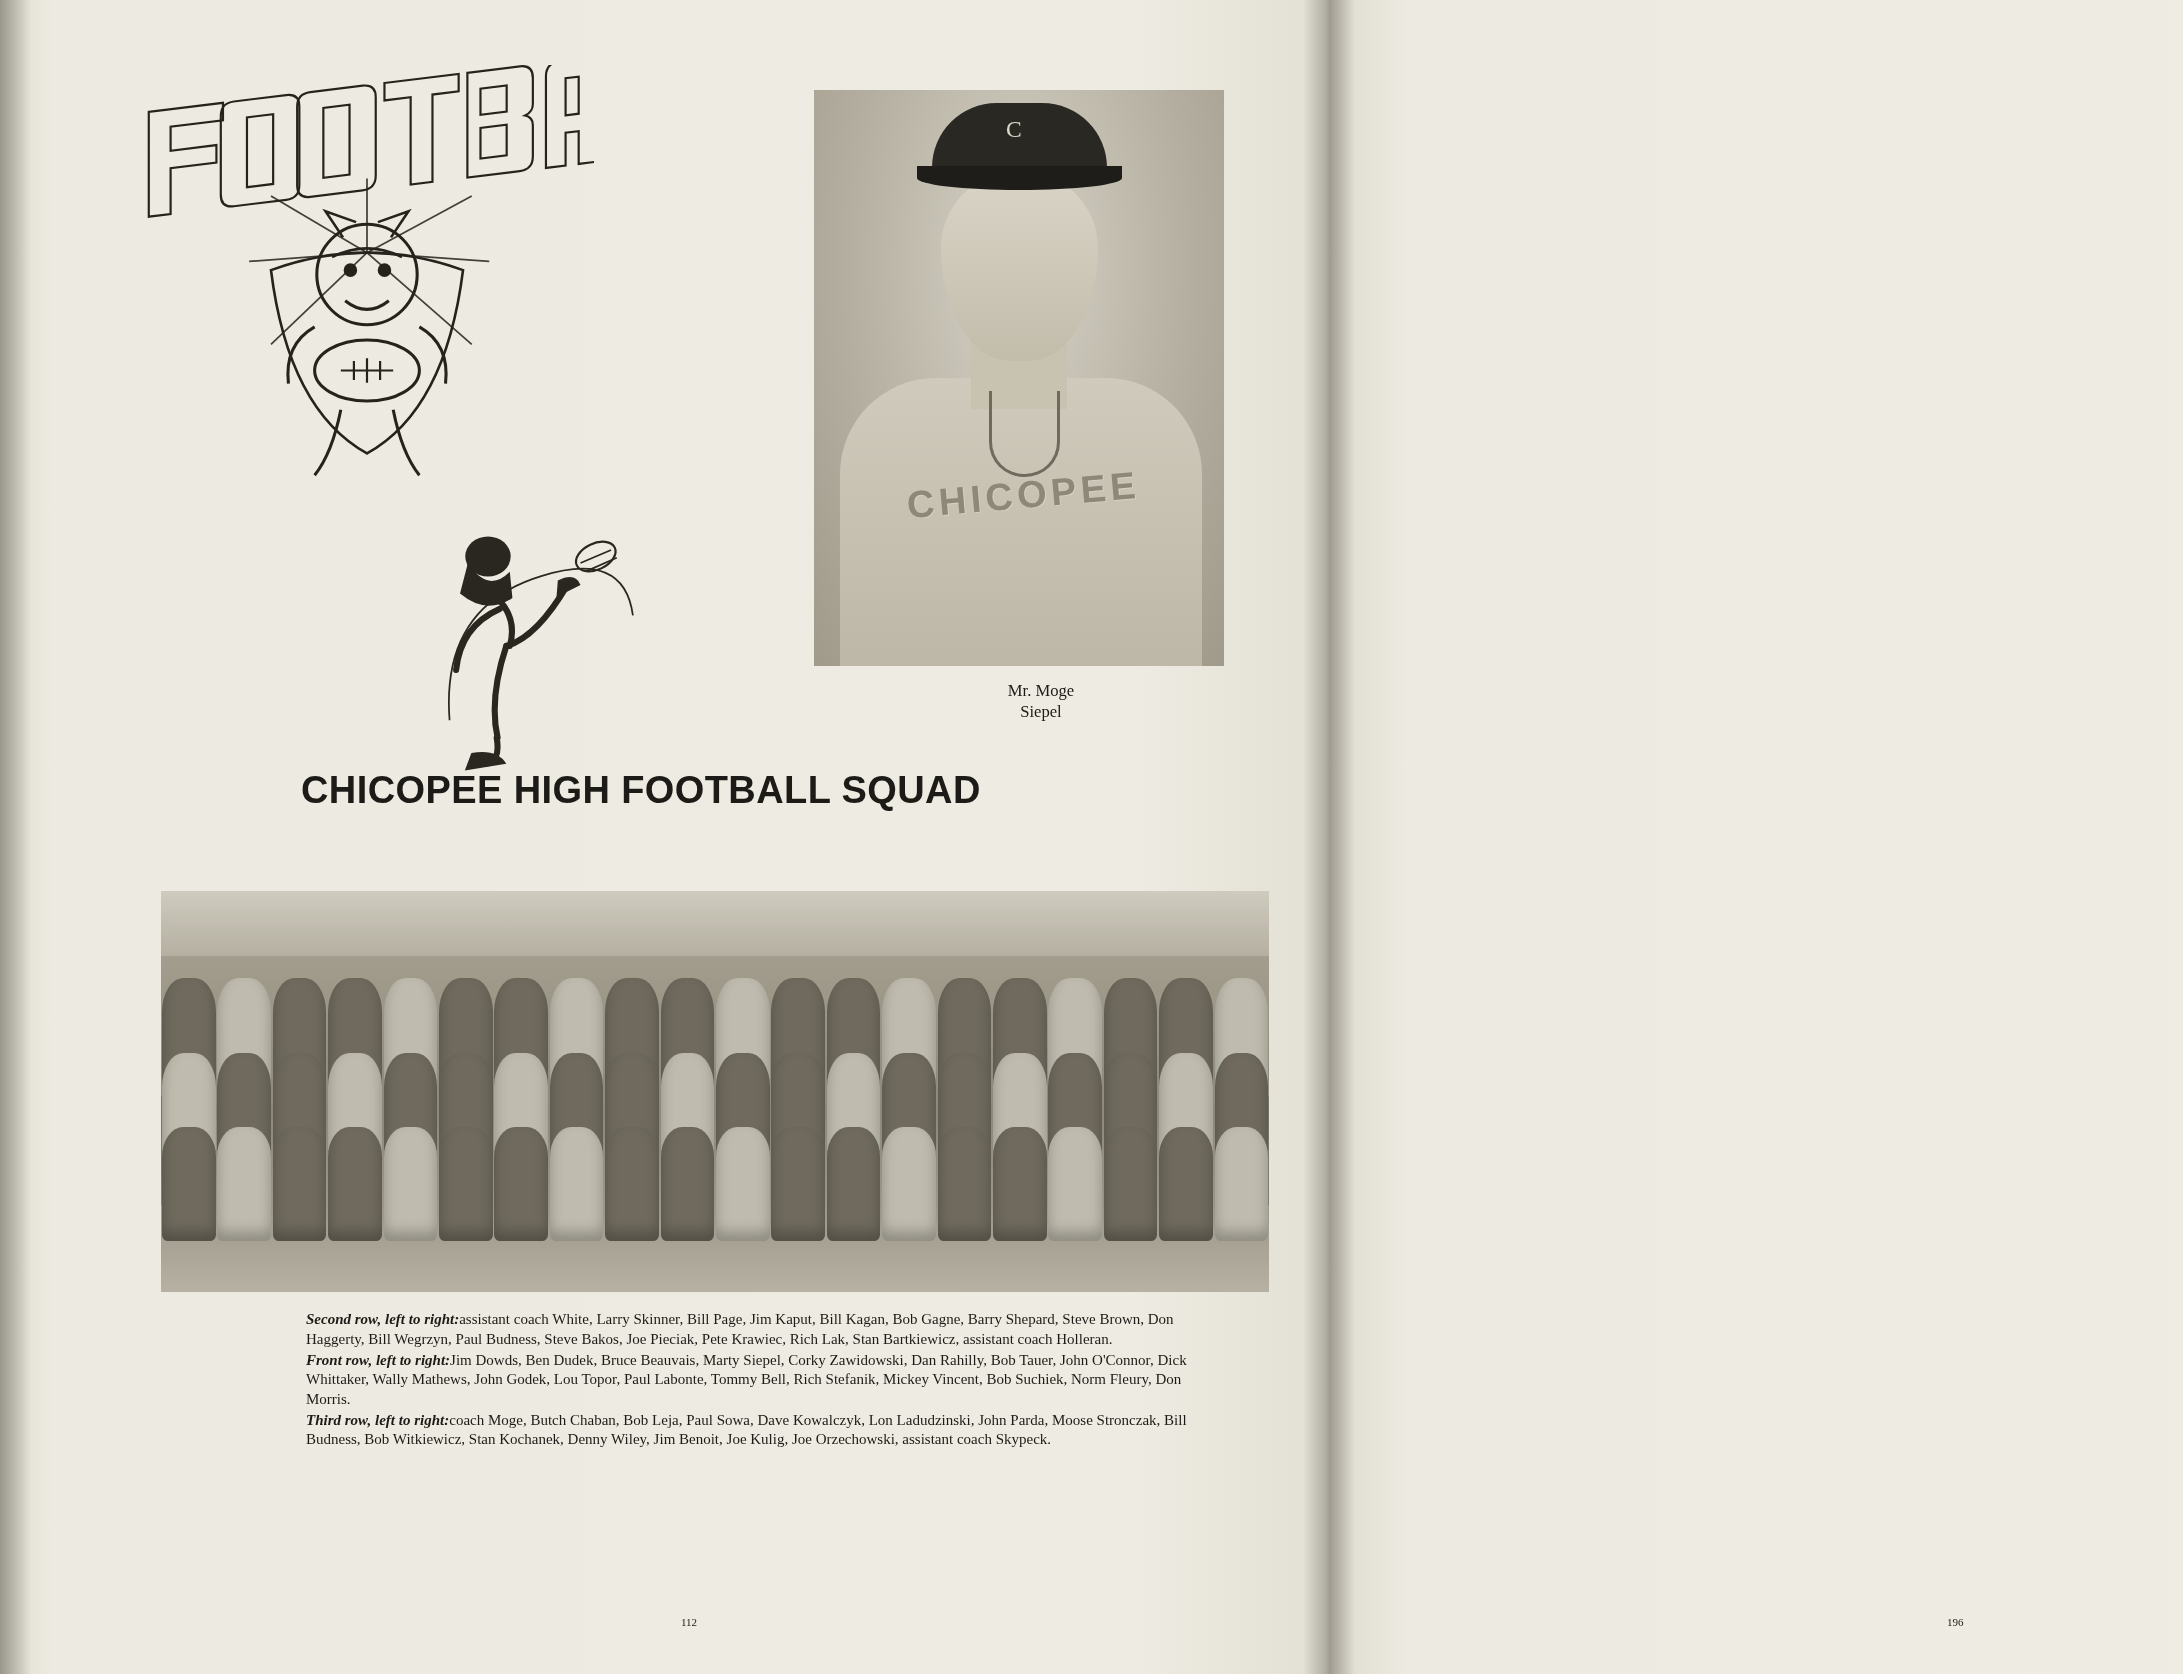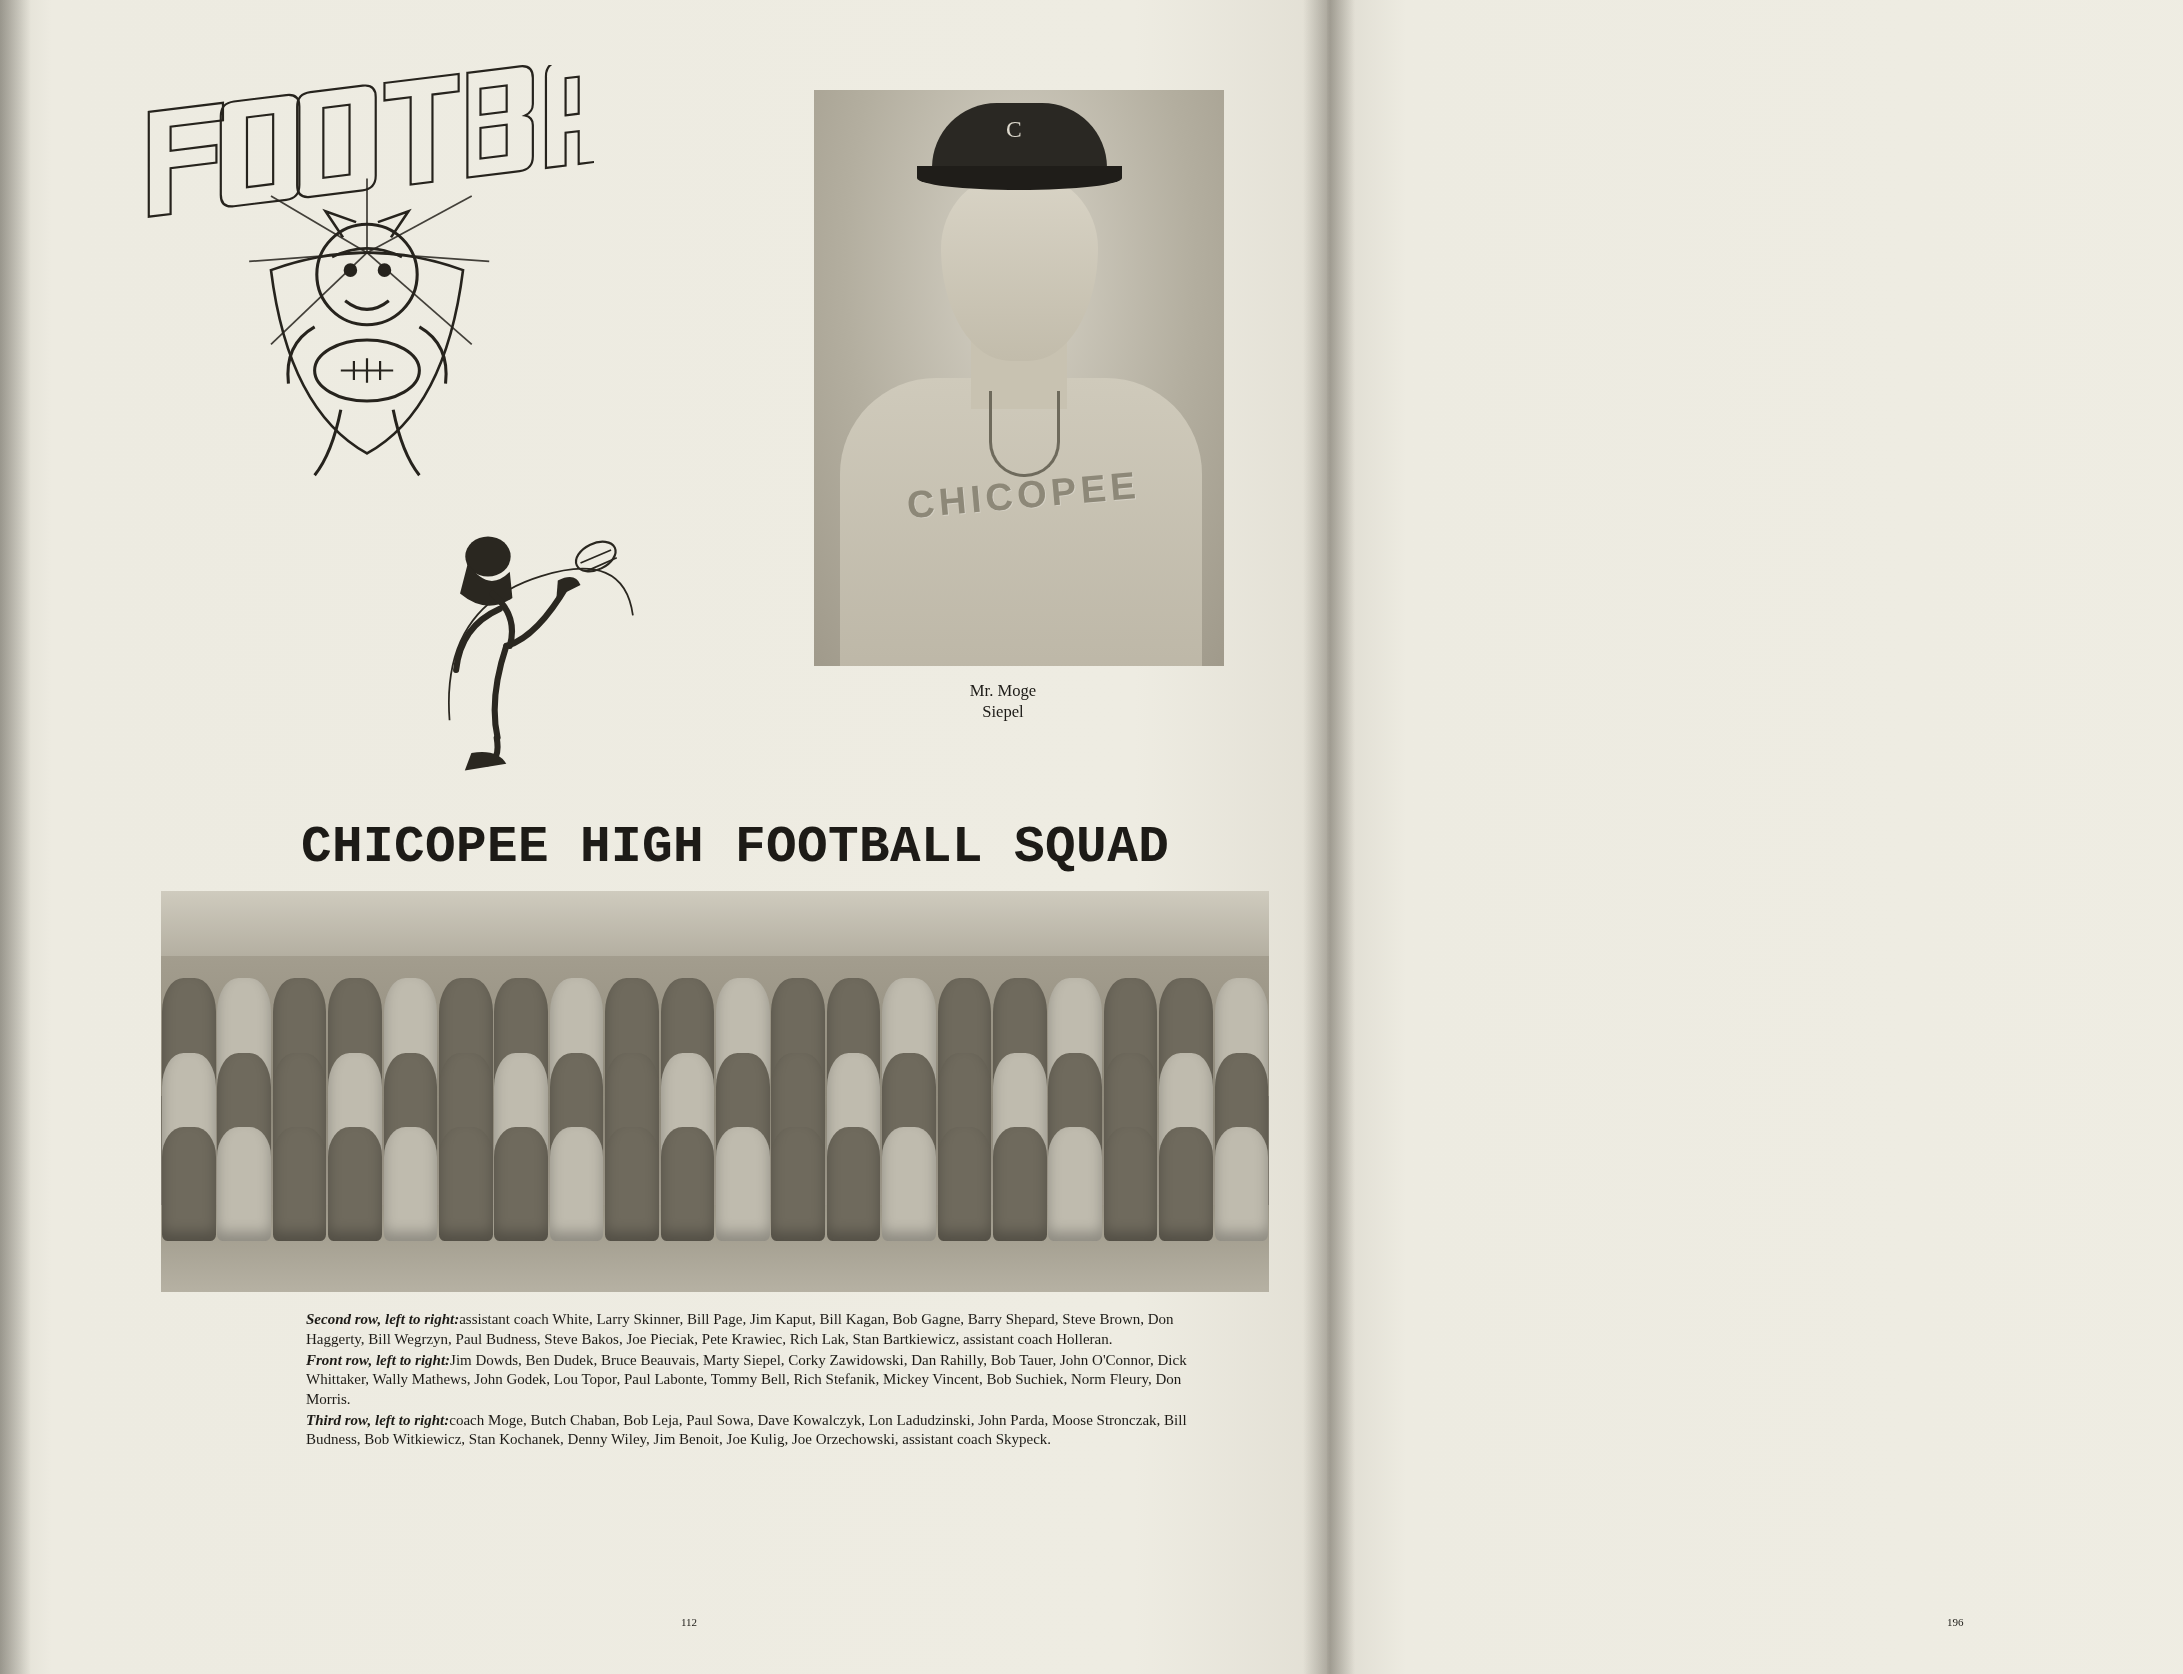--- a/index.html
+++ b/index.html
@@ -48,23 +48,23 @@
   .football-logo {
     position: absolute;
     left: 140px;
     top: 65px;
     width: 454px;
     height: 467px;
   }
   .squad-title {
     position: absolute;
     left: 301px;
-    top: 819px;
-    font-family: Liberation Mono, monospace;
-    font-size: 51px;
+    top: 769px;
+    font-family: Liberation Sans, sans-serif;
+    font-size: 38px;
     font-weight: bold;
     letter-spacing: 0.4px;
     color: #1d1b17;
     white-space: nowrap;
   }
   .squad-photo {
     position: absolute;
     left: 161px;
     top: 891px;
     width: 1108px;
@@ -163,21 +163,21 @@
     color: #8d8878;
     transform: rotate(-5deg);
     text-shadow: 0.9px 0.9px 0 rgba(255,255,255,0.25);
   }
   .coach-photo .whistle {
     position:absolute; left: 175px; top: 301px; width: 65px; height: 83px;
     border: 3.1px solid #6e6a5c; border-top: none; border-radius: 0 0 35px 35px;
   }
   .coach-caption {
     position: absolute;
-    left: 798px;
+    left: 836px;
     top: 681px;
     width: 410px;
     text-align: center;
     font-family: "Liberation Serif", serif;
     font-size: 16.6px;
     line-height: 1.25;
     color: #1d1b17;
   }
   .page-number {
     position: absolute;

